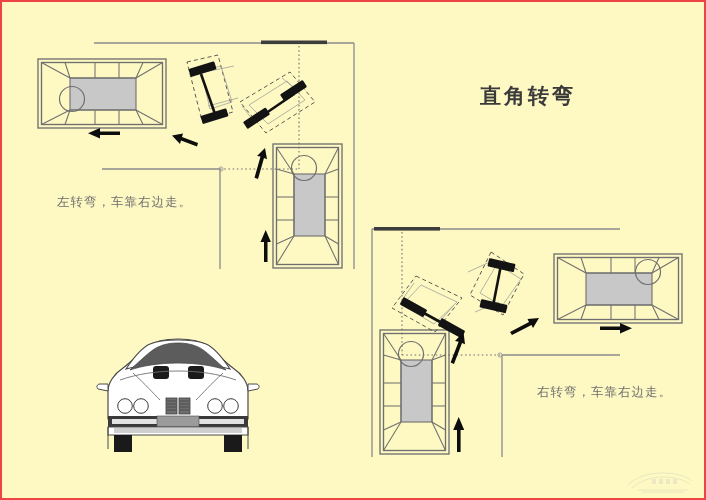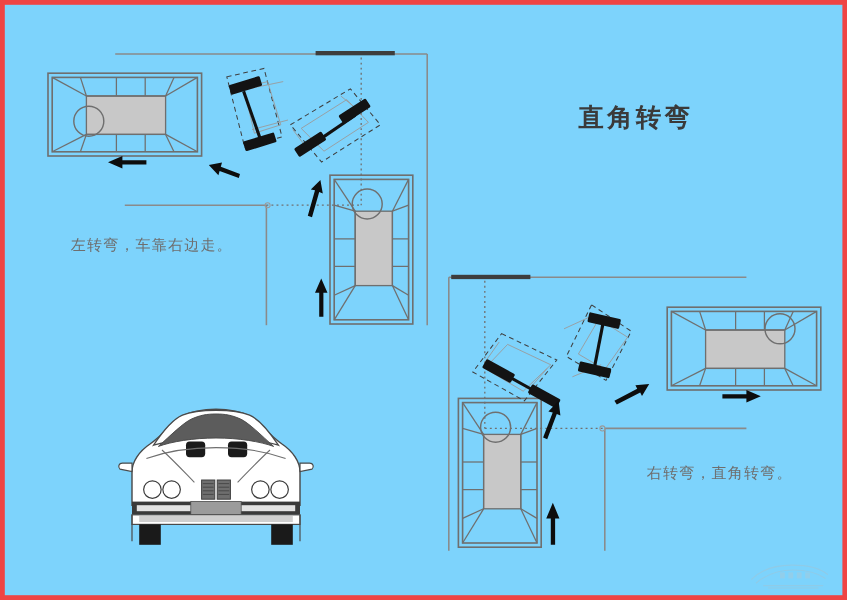--- a/index.html
+++ b/index.html
@@ -5,22 +5,22 @@
   html,body{margin:0;padding:0;}
   body{
     width:706px;height:500px;
     background:#ffffff;
     font-family:"Liberation Serif",serif;
     overflow:hidden;
     position:relative;
   }
   #page{
     position:absolute;inset:0;
-    background:#7dd3fc;
-    border:4px solid #ef4444;
+    background:#fef9c3;
+    border:2px solid #ef4444;
     box-sizing:border-box;
     overflow:hidden;
   }
   #art{position:absolute;left:0;top:0;width:706px;height:500px;}
   .lbl{
     position:absolute;
     color:#6e6e6e;
     font-family:Liberation Sans, sans-serif;
     white-space:nowrap;
     letter-spacing:1px;
@@ -332,21 +332,21 @@
       <rect x="222" y="433" width="18" height="17" fill="#1a1a1a"></rect>
       <path d="M106,425 L106,447" stroke="#4a4a4a" stroke-width="1" fill="none"></path>
       <path d="M246,425 L246,447" stroke="#4a4a4a" stroke-width="1" fill="none"></path>
     </g>
   </svg>
 
   <div class="lbl" id="title">直角转弯</div>
 
   <div class="lbl" id="cap-left">左转弯，车靠右边走。</div>
 
-  <div class="lbl" id="cap-right">右转弯，直角转弯。</div>
+  <div class="lbl" id="cap-right">右转弯，车靠右边走。</div>
 
   <svg id="watermark" viewBox="0 0 76 26">
     <g fill="none" stroke="#b9b9b9" stroke-width="1">
       <path d="M6,17 C14,9 26,5 40,5 C54,5 64,8 70,13"></path>
       <path d="M10,20 C18,13 28,9 41,9 C53,9 62,12 68,16"></path>
       <path d="M16,22 L66,22"></path>
       <path d="M20,24 L62,24"></path>
     </g>
     <g fill="#c4c4c4">
       <rect x="30" y="11" width="4" height="5"></rect>

